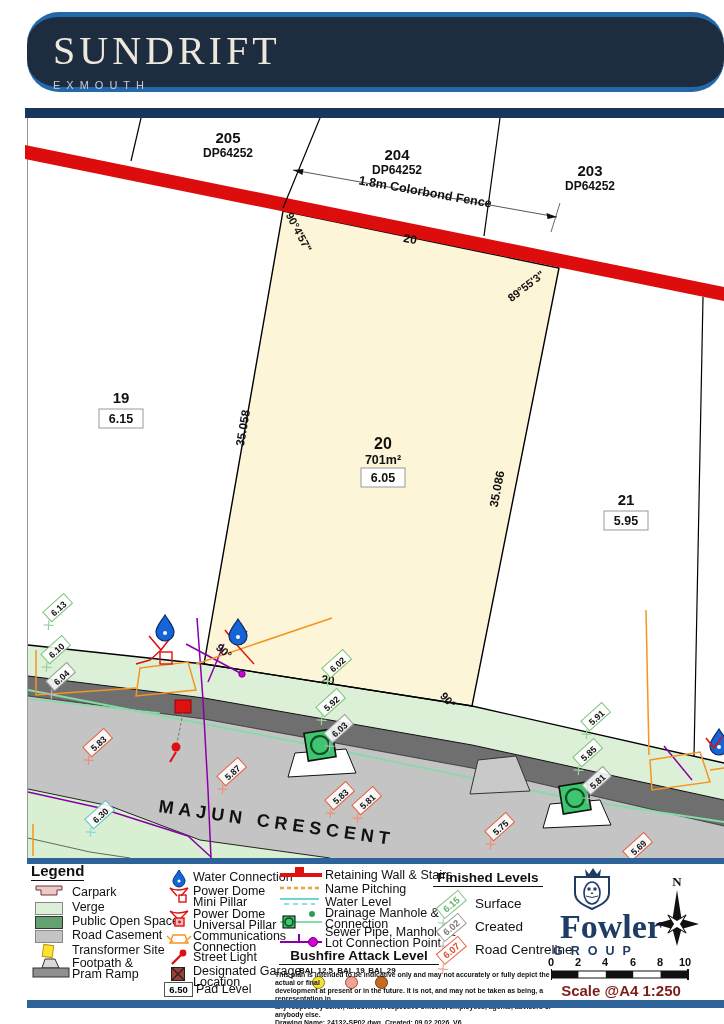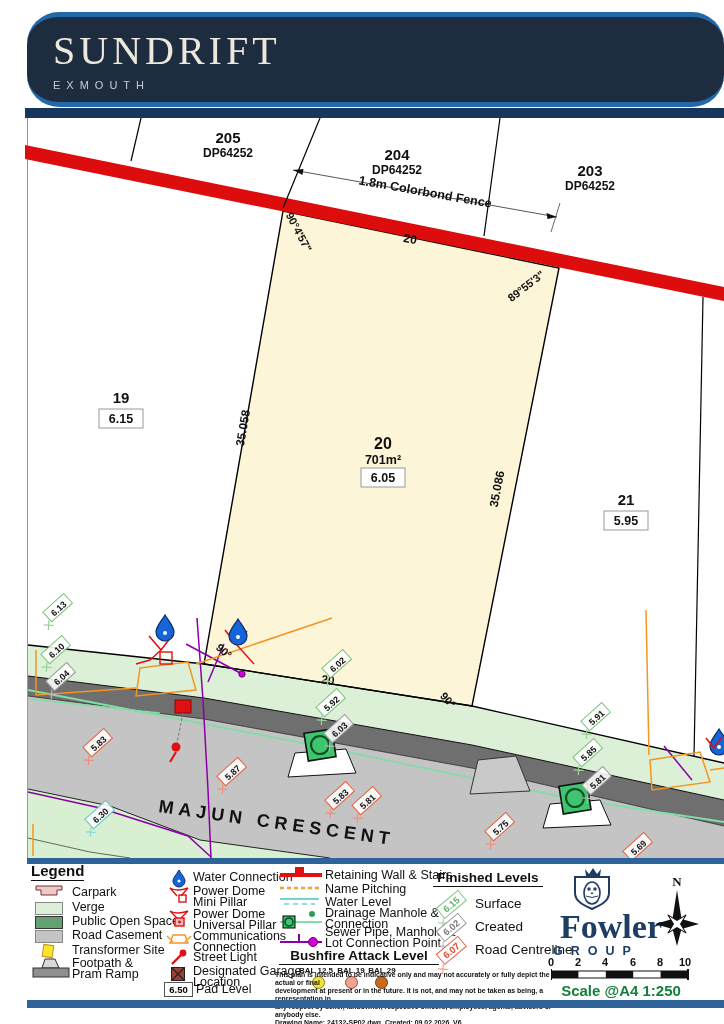--- a/index.html
+++ b/index.html
@@ -1,20 +1,20 @@
 <!DOCTYPE html>
 <html><head>
 <meta charset="utf-8">
 <style>
   html,body{margin:0;padding:0;background:#fff;}
   #page{position:relative;width:724px;height:1024px;background:#fff;overflow:hidden;
         font-family:"Liberation Sans",sans-serif;}
   .abs{position:absolute;}
   
-  #banner{left:27px;top:12px;width:697px;height:95px;background:#1e2c40;
+  #banner{left:27px;top:12px;width:697px;height:80px;background:#1e2c40;
           border-top:5px solid #2368a8;border-bottom:5px solid #2368a8;box-sizing:border-box;border-radius:32px;}
   #brand-title{position:absolute;left:26px;top:10px;font-family:"Liberation Serif",serif;
           font-size:40px;letter-spacing:4px;color:#ece8dc;font-weight:500;}
   #brand-sub{position:absolute;left:26px;top:62px;width:215px;text-align:left;
           font-size:11px;letter-spacing:6px;color:#c6ccd4;}
   #map-topbar{left:25px;top:108px;width:699px;height:10px;background:#17365c;}
   #map{left:0;top:118px;}
   #map text{font-family:"Liberation Sans",sans-serif;font-weight:bold;fill:#111;}
   .lvl rect{fill:#fff;fill-opacity:.88;stroke-width:1;}
   .lvl text{font-size:9px;}
@@ -31,21 +31,21 @@
   #bottombar{left:27px;top:1000px;width:697px;height:8px;background:#2e6399;}
   .lg-h{font-size:15px;font-weight:bold;color:#111;border-bottom:1.5px solid #111;padding-bottom:1px;}
   .lg-h2{font-size:13.5px;font-weight:bold;color:#111;border-bottom:1.5px solid #111;padding-bottom:1px;text-align:center;}
   .lg-label{font-size:12.5px;color:#111;line-height:11px;}
   .disc{font-size:6.9px;font-weight:bold;line-height:8px;color:#111;}
   .bal-lab{font-size:8px;font-weight:bold;color:#111;text-align:center;}
   .bal-dot{width:11px;height:11px;border-radius:50%;border:1px solid #555;}
   #fowler-name{font-family:"Liberation Serif",serif;font-weight:bold;font-size:34px;color:#1e3c64;text-align:right;}
   #fowler-group{font-size:12.5px;letter-spacing:8px;color:#1e3c64;font-weight:bold;text-align:center;}
   .tick{font-size:11px;font-weight:bold;color:#111;text-align:center;width:12px;}
-  #scale-label{font-size:15px;font-weight:bold;color:#15803d;text-align:center;}
+  #scale-label{font-size:15px;font-weight:bold;color:#7f1d1d;text-align:center;}
 </style>
 </head>
 <body>
 
 <div id="page">
 
   <div id="banner" class="abs">
     <div id="brand-title">SUNDRIFT</div>
     <div id="brand-sub">EXMOUTH</div>
   </div>

